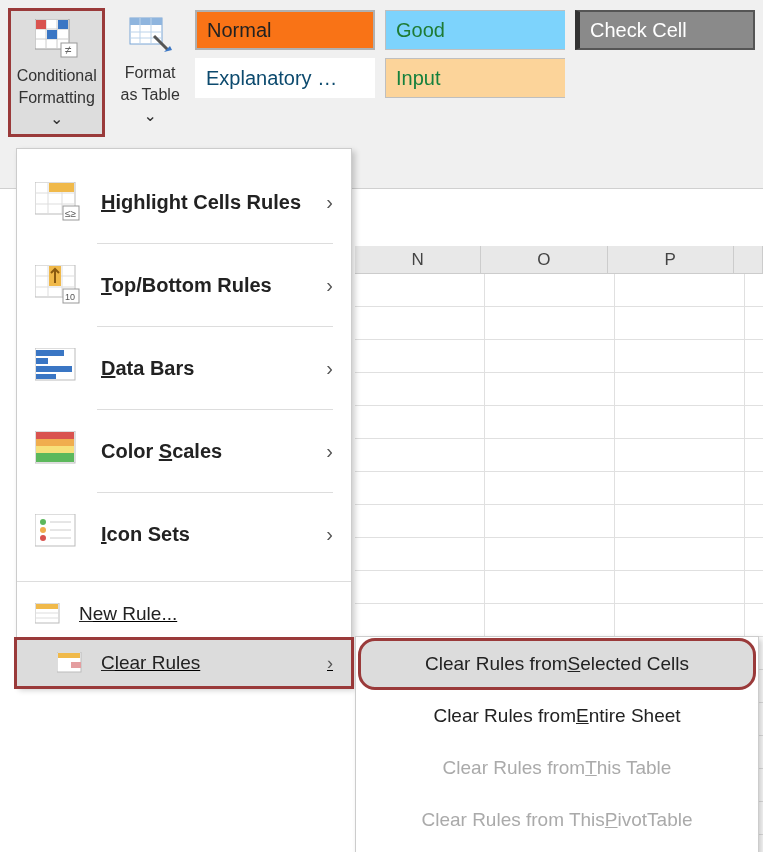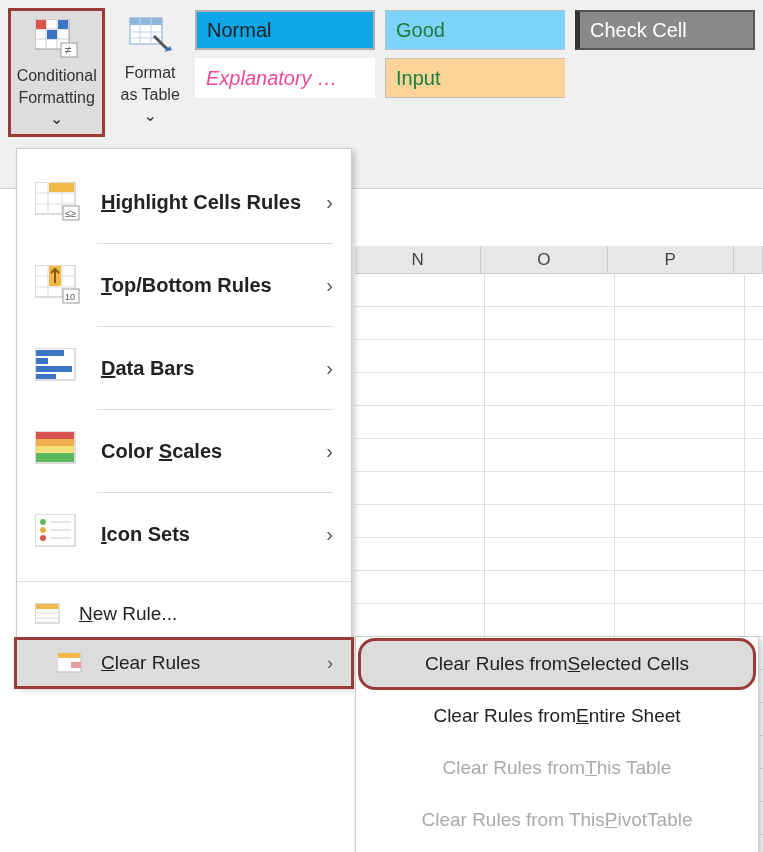--- a/index.html
+++ b/index.html
@@ -8,44 +8,44 @@
 .ribbon { background: #f0f0f0; padding: 8px; display: flex; align-items: flex-start; gap: 8px; }
 
 .ribbon-btn { display: flex; flex-direction: column; align-items: center; justify-content: flex-start; padding: 4px 6px; cursor: pointer; text-align: center; font-size: 16px; color: #333; line-height: 1.35; }
 .ribbon-btn .icon-box { width: 48px; height: 48px; display: flex; align-items: center; justify-content: center; margin-bottom: 2px; }
 
 .cf-active { background: #dddddd; border: 3px solid #9a3a3a; padding: 4px 4px; }
 
 .styles-box { padding: 2px 0 0 0; }
 .styles-grid { display: grid; grid-template-columns: repeat(3, 180px); grid-template-rows: repeat(2, 40px); gap: 8px 10px; }
 .style-cell { border: 1px solid #bfbfbf; display: flex; align-items: center; padding: 0 10px; font-size: 20px; }
-.style-normal { background: #0ea5e9; border: 2px solid #b0b0b0; color: #222; }
+.style-normal { background: #f97316; border: 2px solid #b0b0b0; color: #222; }
 .style-bad { background: #f9c4c9; color: #a0222c; }
 .style-good { background: #7dd3fc; color: #1e7b34; border-right: none; }
 .style-check { background: #8a8a8a; color: #fff; font-weight: 400; border: 2px solid #555; border-left: 5px solid #333; }
-.style-explan { background: #fff; color: #ec4899; font-style: italic; border: 1px solid #fff; }
+.style-explan { background: #fff; color: #0c4a6e; border: 1px solid #fff; }
 .style-input { background: #fcd49a; color: #15803d; border-right: none; }
 
 .styles-label { text-align: center; font-size: 18px; color: #444; margin-top: 56px; margin-left: 300px; }
 
 .sheet { position: absolute; top: 188px; left: 0; right: 0; bottom: 0; background: #fff; border-top: 1px solid #d0d0d0; }
 .col-headers { display: flex; height: 28px; background: #e8e8e8; border-bottom: 1px solid #ccc; position: absolute; top: 57px; left: 355px; right: 0; }
 .col-header { width: 130px; border-right: 1px solid #ccc; display: flex; align-items: center; justify-content: center; font-size: 17px; color: #444; }
 .grid-rows { position: absolute; top: 85px; left: 355px; right: 0; bottom: 0; }
 .g-row { display: flex; height: 33px; border-bottom: 1px solid #e0e0e0; }
 .g-cell { width: 130px; border-right: 1px solid #e0e0e0; }
 
 .dropdown { position: absolute; top: 148px; left: 16px; width: 336px; background: #fff; border: 1px solid #ccc; box-shadow: 3px 3px 6px rgba(0,0,0,0.2); z-index: 10; padding-top: 12px; }
 .dd-item { display: flex; align-items: center; height: 82px; padding: 0 18px; cursor: pointer; position: relative; }
 .dd-item .dd-icon { width: 46px; height: 40px; margin-right: 20px; flex-shrink: 0; }
 .dd-item .dd-label { font-size: 20px; font-weight: 700; color: #222; flex: 1; }
 .dd-item .chev { font-size: 20px; color: #555; }
 .dd-sep { border-top: 1px solid #ddd; margin: 0 18px 0 80px; }
 
-.dd-small { height: 52px; padding: 0 18px; display: flex; align-items: center; cursor: pointer; }
+.dd-small { height: 52px; padding: 0 18px; display: flex; align-items: center; cursor: pointer; text-decoration: underline; }
 .dd-small .dd-icon-sm { width: 26px; height: 22px; margin-right: 18px; flex-shrink: 0; }
 .dd-small .dd-label-sm { font-size: 19px; color: #222; flex: 1; }
 .dd-small .chev { font-size: 18px; color: #555; }
 
 .dd-hover { background: #dcdcdc; }
 .dd-outline { border: 3px solid #9a3a3a; margin: -3px; position: relative; padding-left: 40px; }
 
 .submenu { position: absolute; top: 636px; left: 355px; width: 404px; background: #fff; border: 1px solid #ccc; box-shadow: 3px 3px 6px rgba(0,0,0,0.2); z-index: 11; padding: 2px 0 12px; }
 .sub-item { height: 52px; display: flex; align-items: center; justify-content: center; font-size: 19px; color: #222; cursor: pointer; border-radius: 17px; }
 .sub-item.disabled { color: #aaa; cursor: default; }

